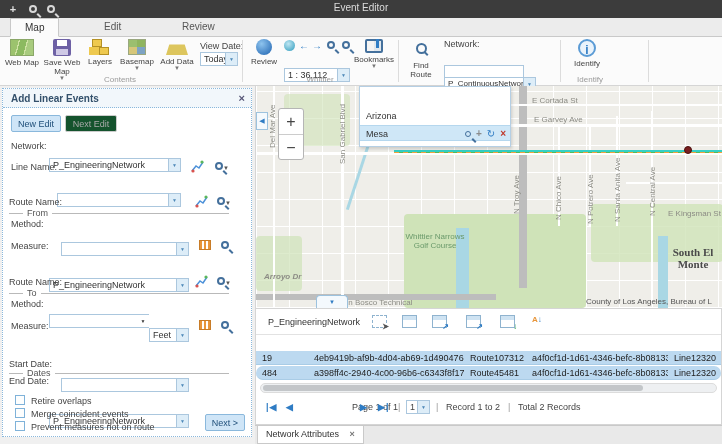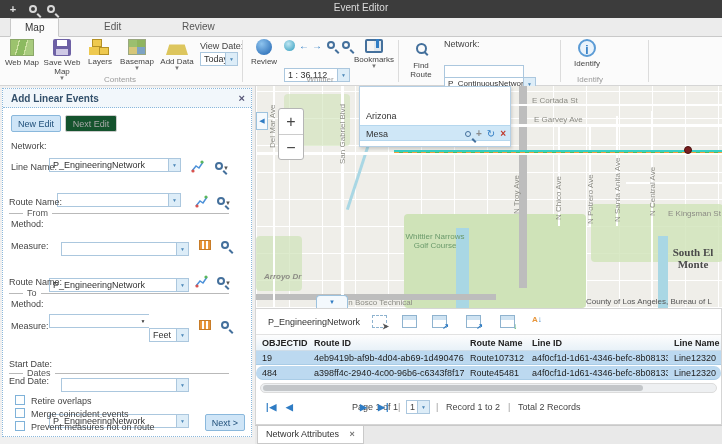--- a/index.html
+++ b/index.html
@@ -395,27 +395,20 @@
       </div>
     <div class="tbl-ic" style="left:210px;">
         <span class="ov" style="color:#2f7cc4;">↗</span>
       </div>
     <div class="tbl-ic" style="left:244px;">
         <span class="ov" style="color:#2e9e4f;">↓</span>
       </div>
     <div class="tbl-ic" style="left:276px;border:0;background:none;font-size:8px;font-weight:bold;color:#e8963c;">A<span style="color:#2f7cc4;">↓</span></div>
   </div>
 
-  <div class="hdr-row">
-    <div class="cell c0">OBJECTID</div>
-    <div class="cell c1">Route ID</div>
-    <div class="cell c2">Route Name</div>
-    <div class="cell c3">Line ID</div>
-    <div class="cell c4">Line Name</div>
-  </div>
 
   <div class="data-row" style="top:42px;">
     <div class="cell c0">19</div>
     <div class="cell c1">4eb9419b-af9b-4d04-ab69-1d490476802b</div>
     <div class="cell c2">Route107312</div>
     <div class="cell c3">a4f0cf1d-1d61-4346-befc-8b08133e681e</div>
     <div class="cell c4">Line12320</div>
   </div>
   <div class="data-row" style="top:57px;border-radius:7px;">
     <div class="cell c0">484</div>

